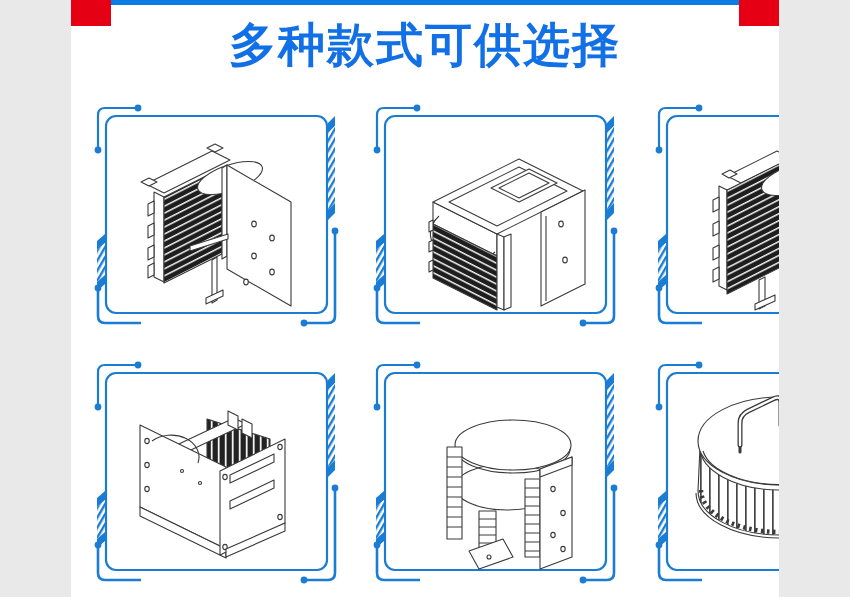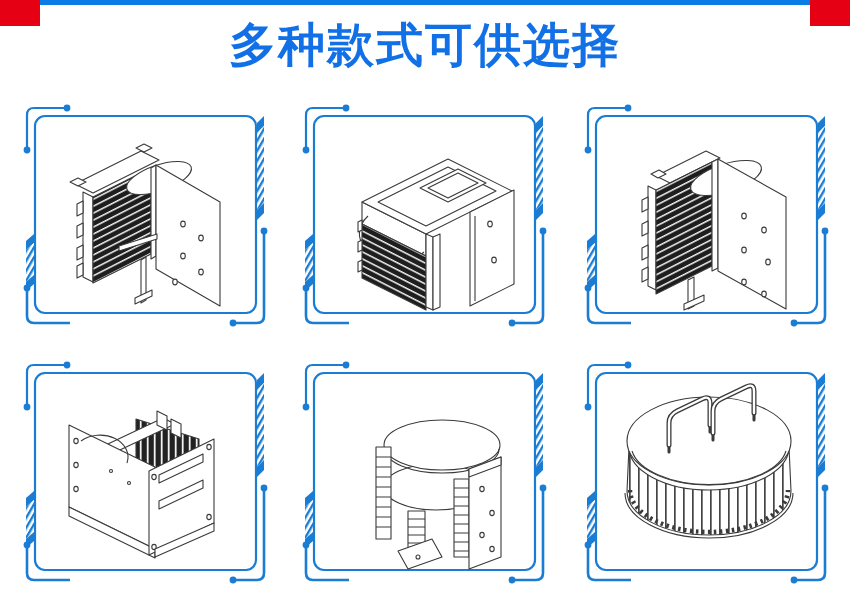--- a/index.html
+++ b/index.html
@@ -1,20 +1,20 @@
 <!DOCTYPE html>
 <html style="--background: #ffffff; --top-bar: #0b7ce6; --corner-accent: #e60014; --title-text: #1270e6; --frame: #1b7cd4; --drawing-lines: #3a3a3a; --fin-fill: #1e1e1e;"><head>
 <meta charset="utf-8">
 <style>
 :root{
   --background:#ffffff; --top-bar:#0b7ce6; --corner-accent:#e60014;
   --title-text:#1270e6; --frame:#1b7cd4; --drawing-lines:#3a3a3a; --fin-fill:#1e1e1e;
 }
 html,body{margin:0;padding:0;background:#e9e9e9;}
-.page{position:relative;width:850px;height:597px;background:var(--background);
+.page{position:relative;width:708px;height:597px;background:var(--background);
   font-family:"Liberation Sans",sans-serif;overflow:hidden;margin:0 auto;}
 .topbar{position:absolute;top:0;left:0;width:850px;height:5px;background:var(--top-bar);}
 .corner-red{position:absolute;top:0;width:40px;height:26px;background:var(--corner-accent);}
 .corner-red.left{left:0;}
 .corner-red.right{right:0;}
 .title{position:absolute;top:14px;left:0;right:0;margin:0;text-align:center;
   font-size:47px;font-weight:900;letter-spacing:2px;color:var(--title-text);}
 .panel{position:absolute;margin:0;width:247px;height:224px;}
 #p1{left:22px;top:103px}#p2{left:301px;top:103px}#p3{left:583px;top:103px}
 #p4{left:22px;top:360px}#p5{left:301px;top:360px}#p6{left:583px;top:360px}

